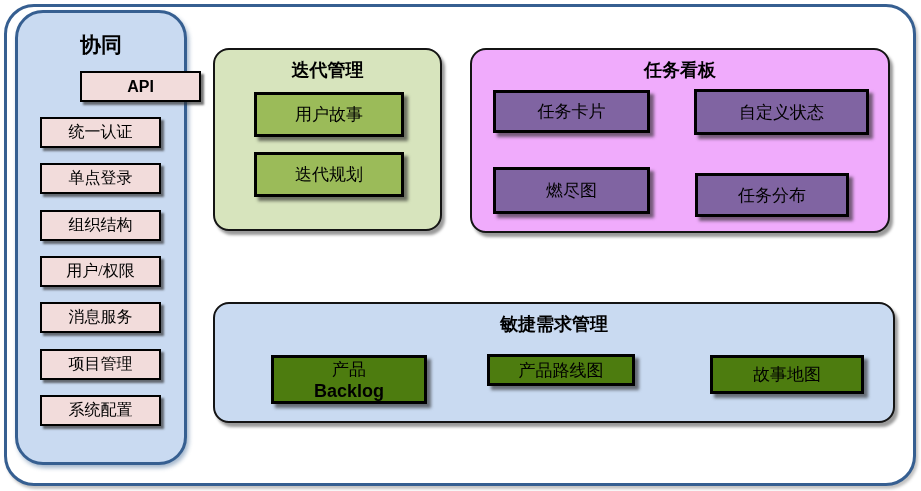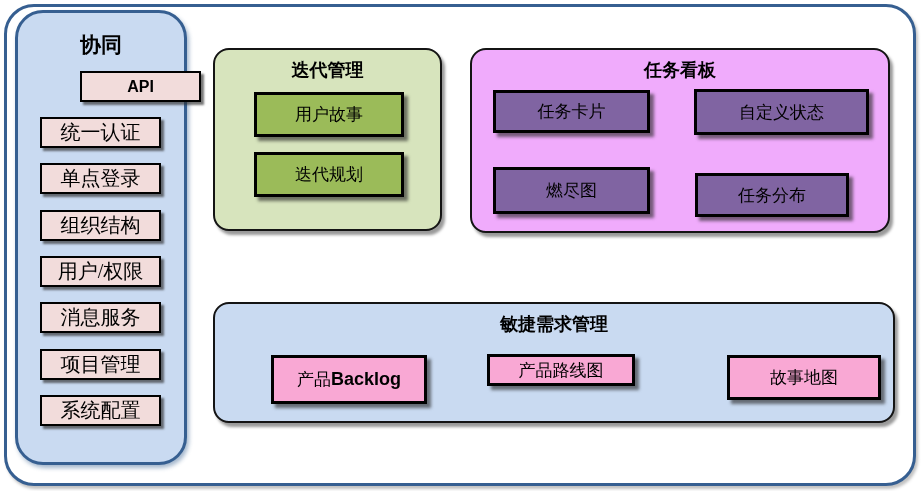--- a/index.html
+++ b/index.html
@@ -22,21 +22,21 @@
     box-shadow:2px 3px 4px rgba(54,95,145,0.45);
   }
   .sidebar-title{
     position:absolute;left:0;right:0;top:18px;text-align:center;
     font-size:21px;font-weight:bold;
   }
   .pill{
     position:absolute;left:22px;width:121px;height:31px;
     box-sizing:border-box;background:#F2DCDB;border:2px solid #000;
     display:flex;align-items:center;justify-content:center;
-    font-family:"Liberation Serif","DejaVu Serif",serif;font-size:20px;
+    font-family:"Liberation Serif","DejaVu Serif",serif;font-size:16px;
     box-shadow:3px 3px 2px rgba(45,45,45,0.65);
   }
   .pill.latin{font-family:"Liberation Sans","DejaVu Sans",sans-serif;font-weight:bold;font-size:16px;margin-left:40px;}
   
   .group{
     position:absolute;box-sizing:border-box;
     border:2px solid #141414;border-radius:16px;
     box-shadow:3px 4px 3px rgba(0,0,0,0.4);
   }
   .group-title{
@@ -47,21 +47,21 @@
     position:absolute;box-sizing:border-box;border:3px solid #000;
     display:flex;align-items:center;justify-content:center;
     font-family:"Liberation Serif","DejaVu Serif",serif;font-size:17px;
     box-shadow:4px 4px 3px rgba(35,35,35,0.6);
   }
   #group-iteration{left:213px;top:48px;width:229px;height:183px;background:#D7E4BD;}
   #group-iteration .gbox{background:#9BBB59;}
   #group-kanban{left:470px;top:48px;width:420px;height:185px;background:#f0abfc;}
   #group-kanban .gbox{background:#8064A2;}
   #group-agile{left:213px;top:302px;width:682px;height:121px;background:#C9DAF1;}
-  #group-agile .gbox{background:#f9a8d4;}
+  #group-agile .gbox{background:#4d7c0f;flex-direction:column;}
   .en-bold{font-family:"Liberation Sans","DejaVu Sans",sans-serif;font-weight:bold;font-size:18px;}
 </style>
 </head>
 <body>
 
 <div class="frame"></div>
 
 <div class="sidebar">
   <div class="sidebar-title">协同</div>
   <div class="pill latin" style="top:58px">API</div>
@@ -88,14 +88,14 @@
   <div class="gbox" style="left:223px;top:123px;width:154px;height:44px">任务分布</div>
 </div>
 
 <div class="group" id="group-agile">
   <div class="group-title">敏捷需求管理</div>
   <div class="gbox" style="left:56px;top:51px;width:156px;height:49px">
     <span>产品</span>
       <span class="en-bold">Backlog</span>
   </div>
   <div class="gbox" style="left:272px;top:50px;width:148px;height:32px">产品路线图</div>
-  <div class="gbox" style="left:512px;top:51px;width:154px;height:45px">故事地图</div>
+  <div class="gbox" style="left:495px;top:51px;width:154px;height:39px">故事地图</div>
 </div>
 
 </body></html>

